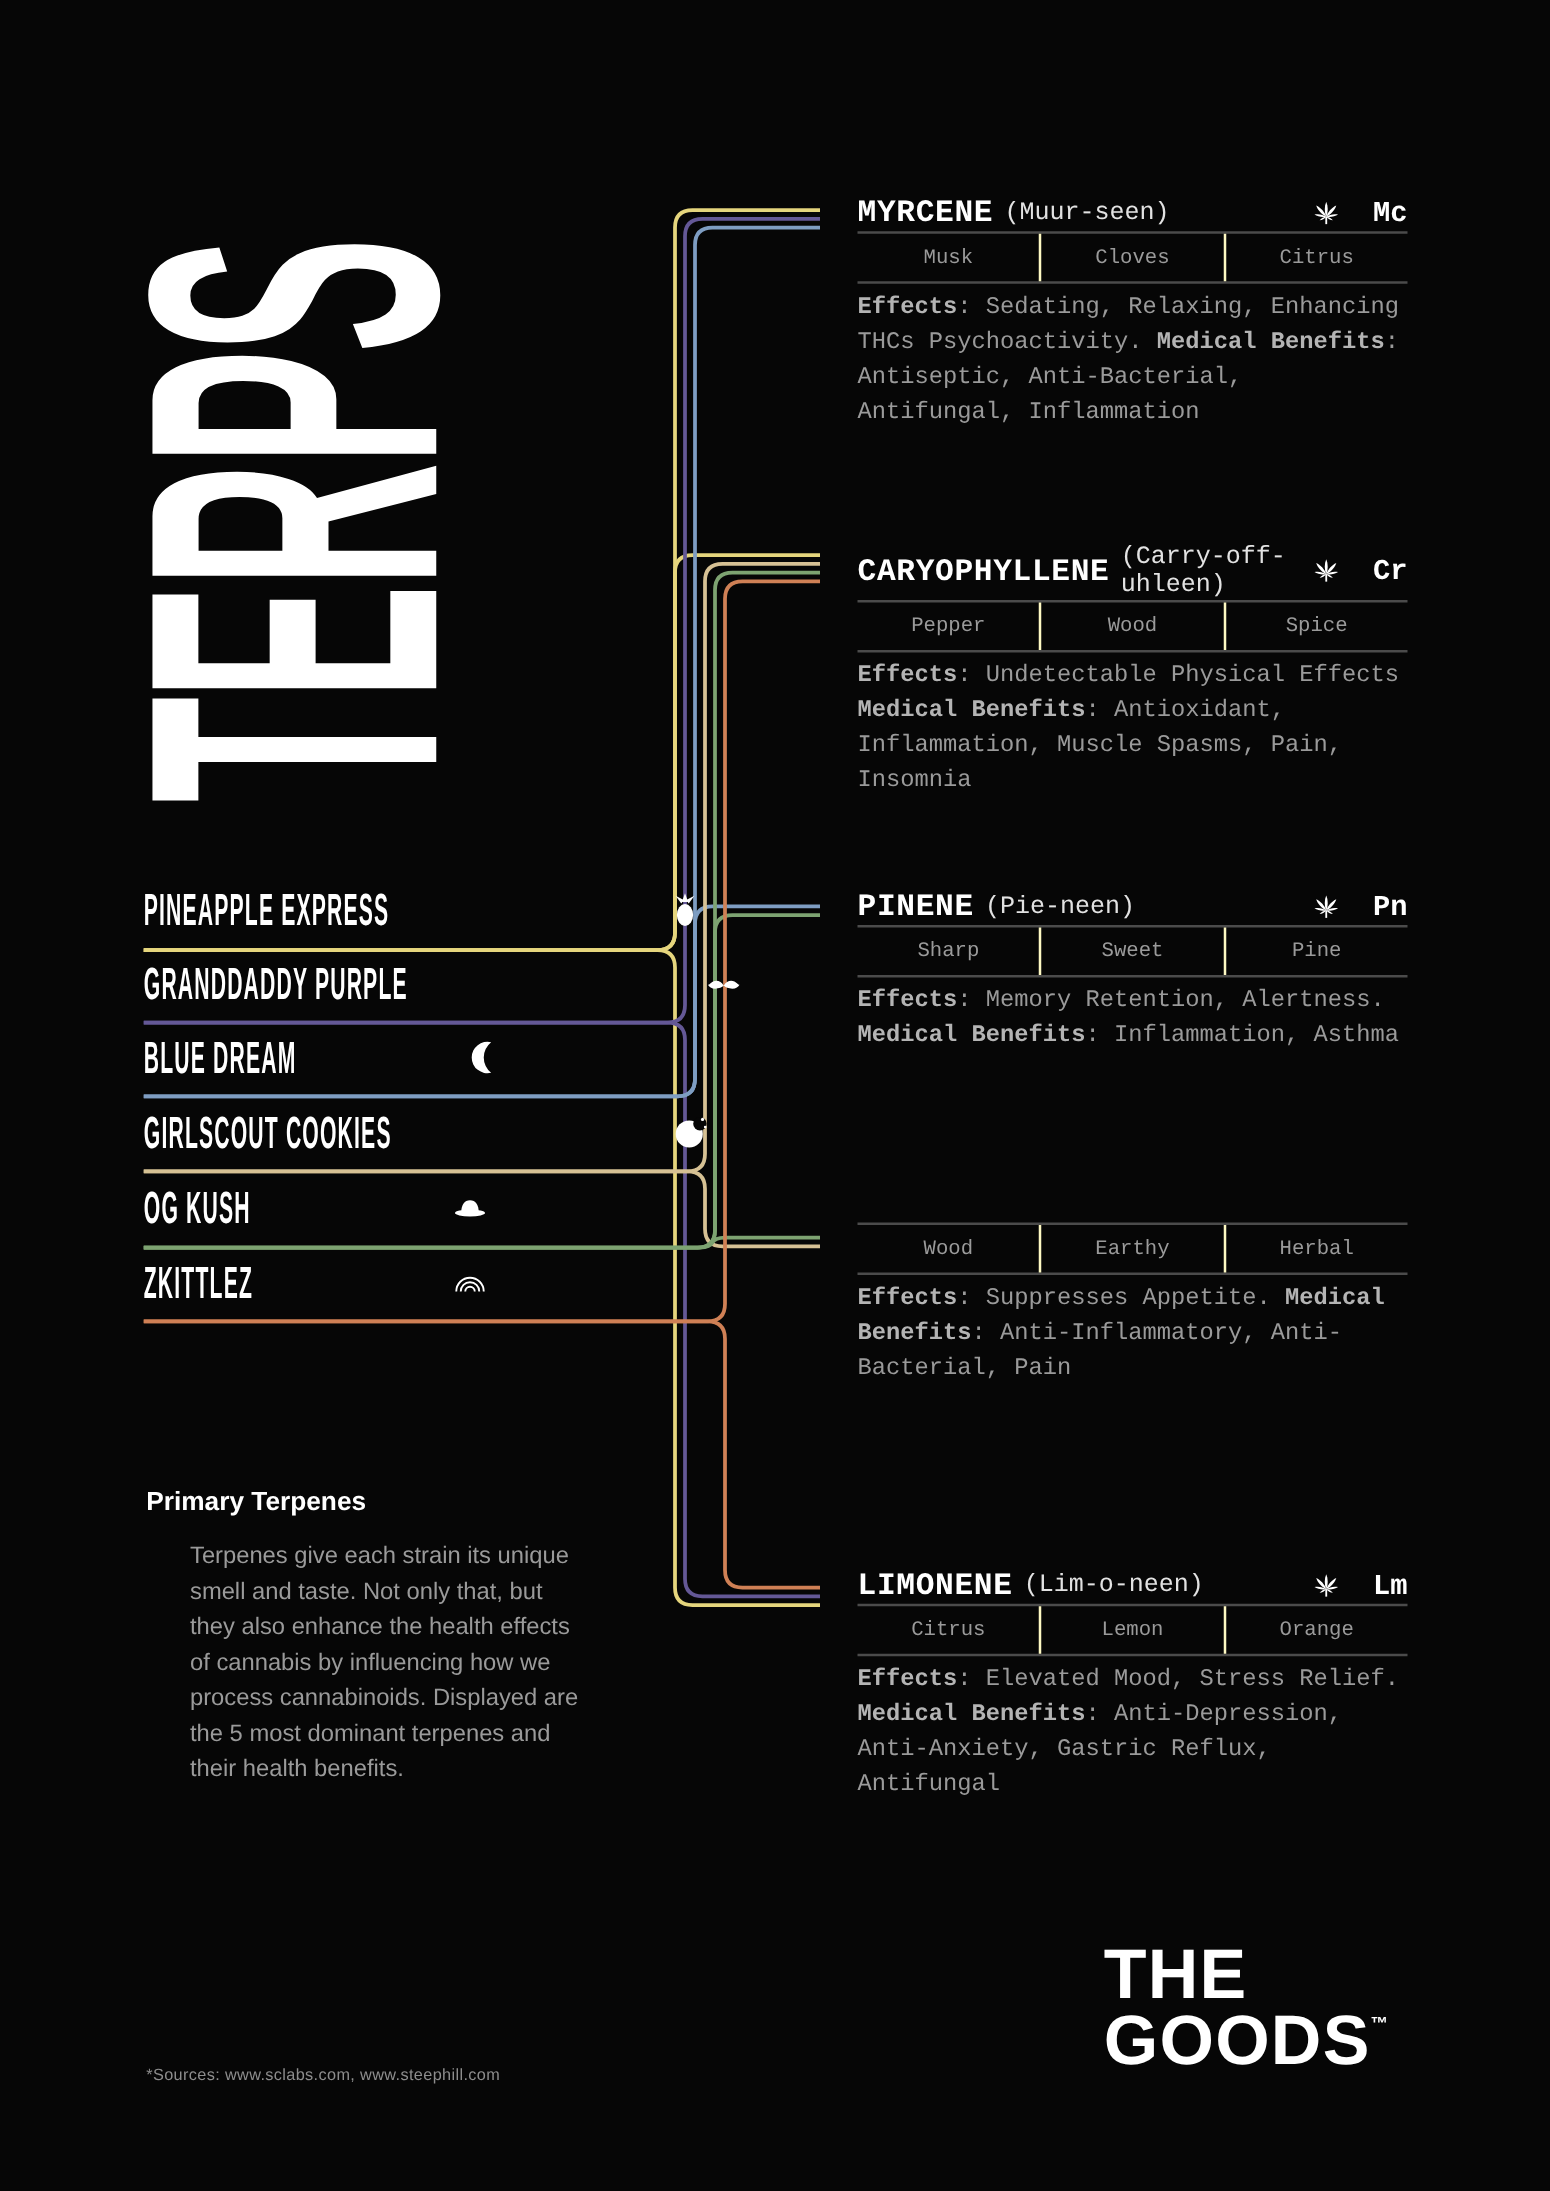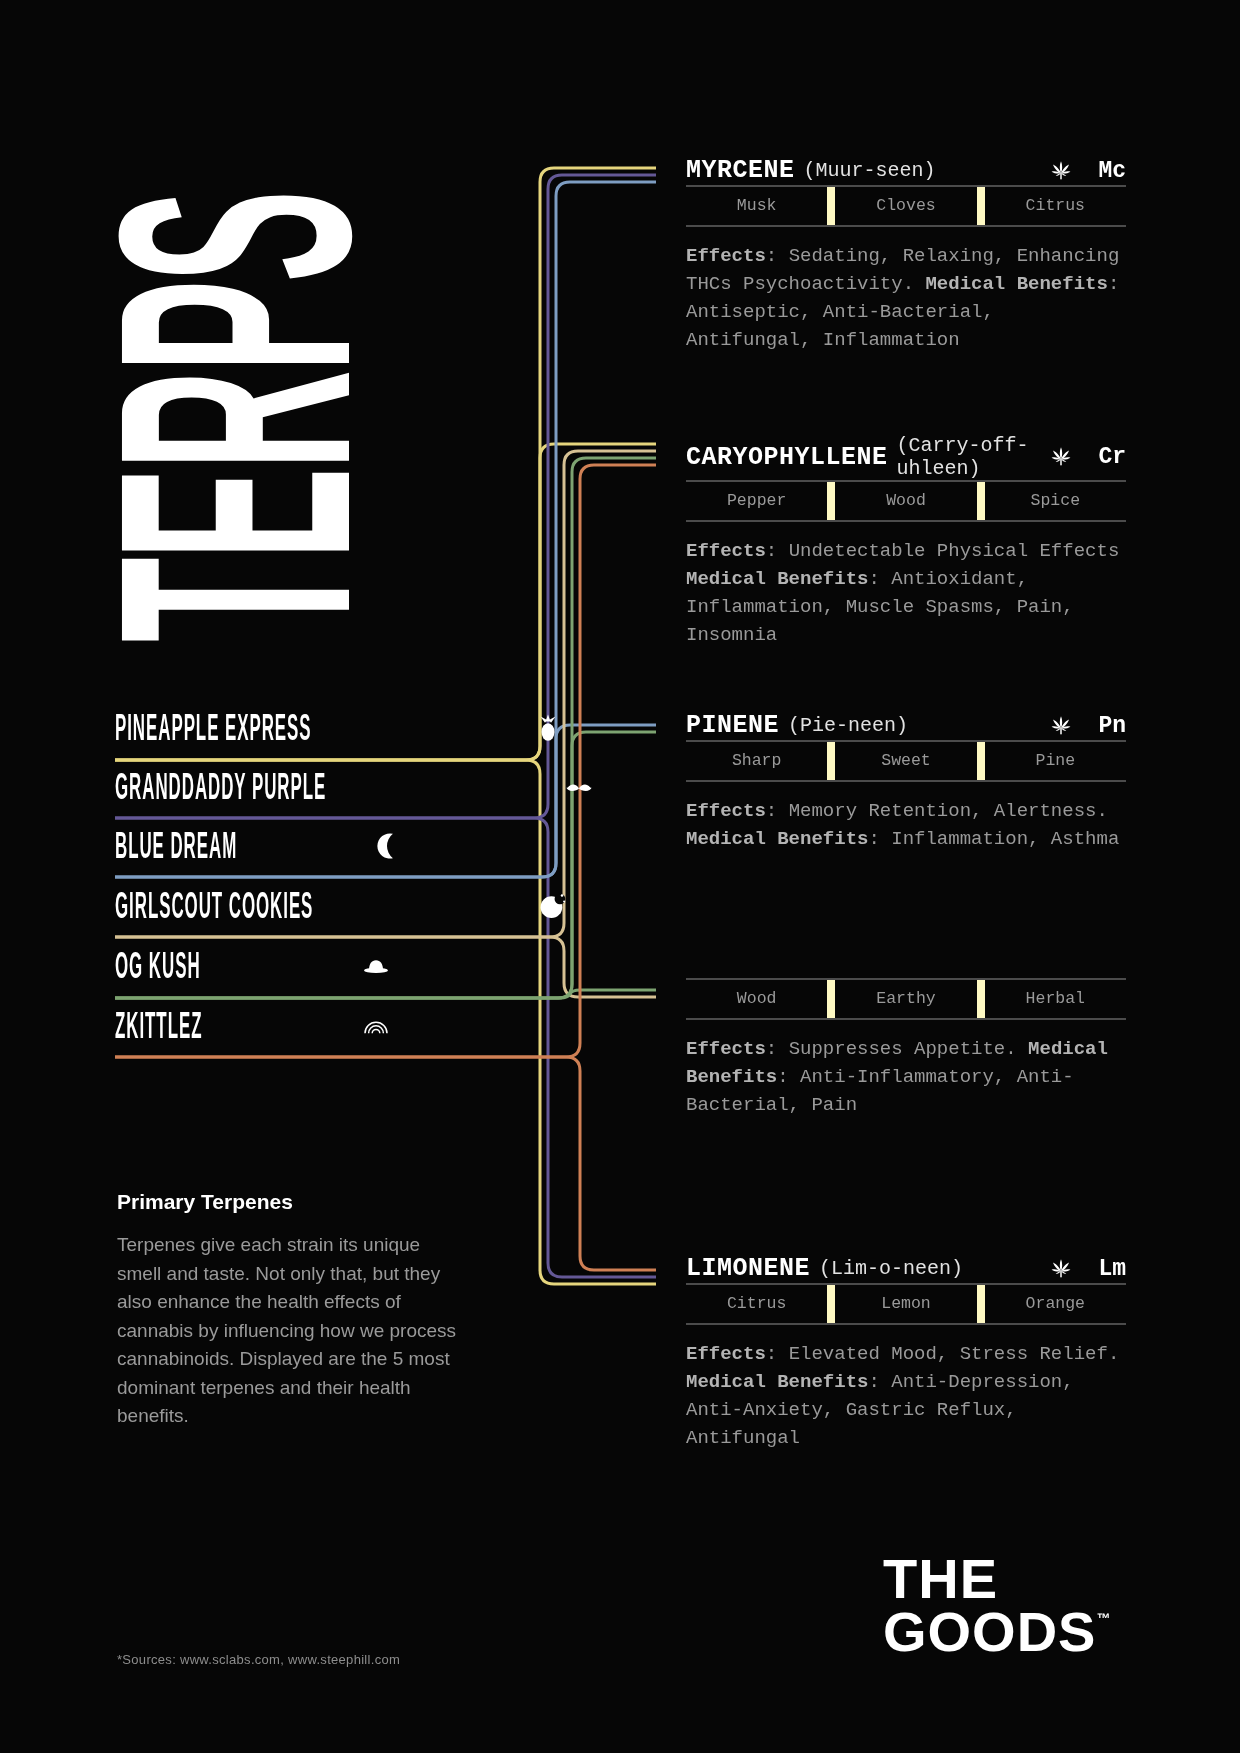--- a/index.html
+++ b/index.html
@@ -32,27 +32,27 @@
   
   .terp{position:absolute;left:686px;width:440px;font-family:Liberation Mono, monospace;}
   .terp-head{display:flex;align-items:center;}
   .terp-name{font-size:25px;font-weight:700;color:#fff;letter-spacing:0.5px;}
   .terp-pron{font-size:20px;color:#e2e2e2;margin-left:9px;}
   .terp-sym{margin-left:auto;display:flex;align-items:center;gap:25px;}
   .terp-sym .sym{font-size:23px;font-weight:700;color:#fff;}
   .leaf{width:24px;height:24px;color:#fff;}
   .flavor-table{display:flex;border-top:2px solid #4b4b4b;border-bottom:2px solid #4b4b4b;}
   .flavor-cell{flex:1;text-align:center;padding:9px 0 10px 0;font-size:16.5px;color:#9a9a9a;}
-  .flavor-cell + .flavor-cell{border-left:8px solid #fef9c3;}
-  .terp-desc{margin-top:15px;font-size:19px;line-height:1.48;color:#9a9a9a;}
+  .flavor-cell + .flavor-cell{border-left:2px solid #fef9c3;}
+  .terp-desc{margin-top:4px;font-size:19px;line-height:1.48;color:#9a9a9a;}
   .terp-desc .lbl{font-weight:700;color:#b4b4b4;}
   
   .about{position:absolute;left:117px;top:1190px;width:352px;}
   .about-title{font-size:21px;font-weight:700;color:#fff;}
-  .about-text{margin-top:17px;font-size:19px;line-height:1.5;color:#9a9a9a;}
+  .about-text{margin-top:17px;font-size:19px;line-height:1.5;color:#9a9a9a;margin-left:35px;}
   
   .sources{position:absolute;left:117px;top:1652px;font-size:13px;color:#8d8d8d;letter-spacing:0.3px;}
   .brand{position:absolute;left:883px;top:1552px;font-weight:900;color:#fff;line-height:0.95;}
   .brand .l1{font-size:56px;letter-spacing:1px;}
   .brand .l2{font-size:56px;letter-spacing:1px;}
   .brand .tm{font-size:14px;vertical-align:28px;letter-spacing:0;}
 </style>
 </head>
 <body>
 

